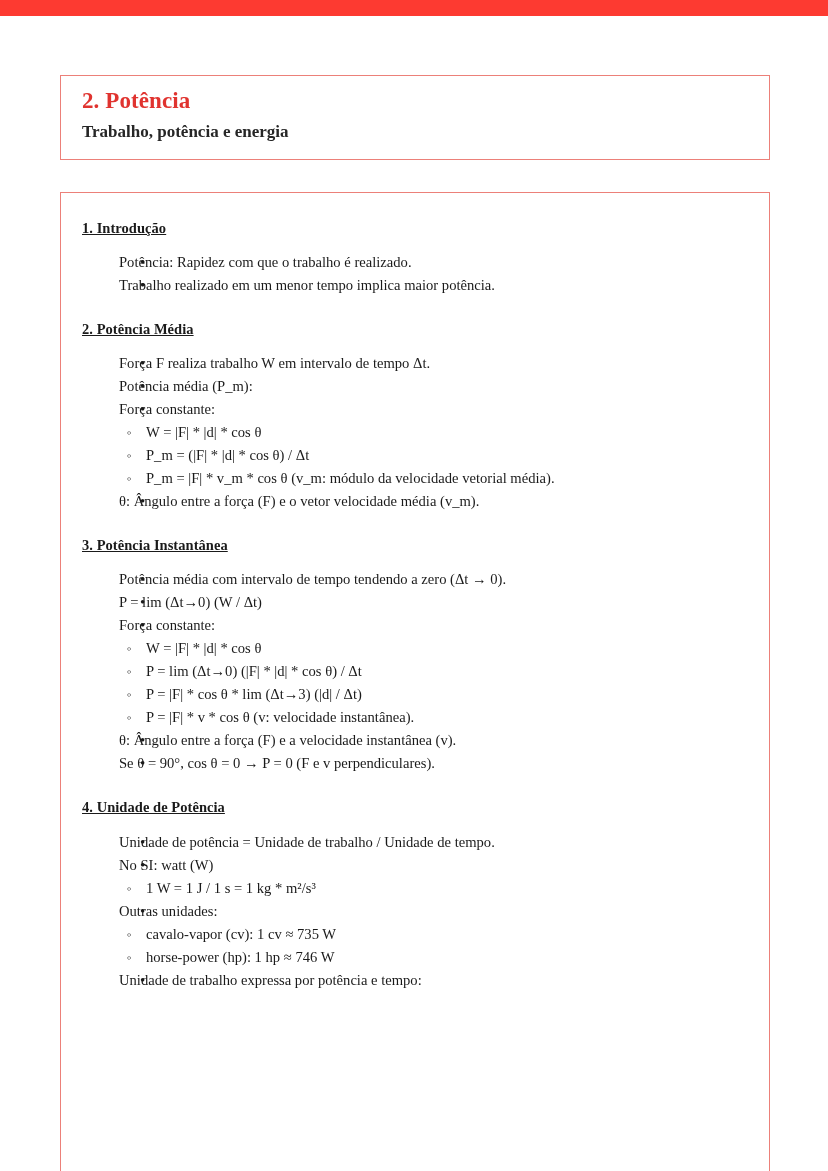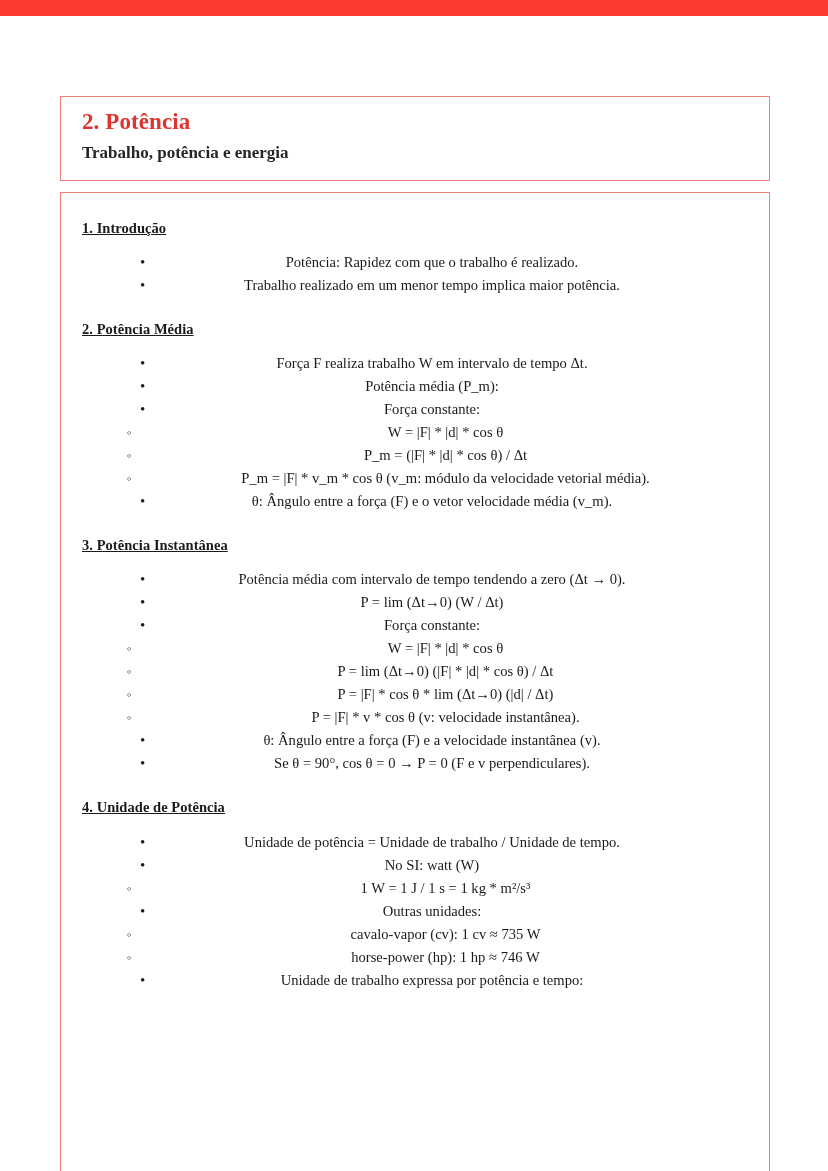--- a/index.html
+++ b/index.html
@@ -32,21 +32,21 @@
     position: absolute;
     top: 16px;
     left: 0;
     width: 828px;
   }
 
   
   .header-card {
     position: absolute;
     left: 60px;
-    top: 80px;
+    top: 59px;
     width: 710px;
     height: 85px;
     box-sizing: border-box;
     border: 1.5px solid #ec8079;
     background: #ffffff;
     padding: 12px 0 0 21px;
   }
   .doc-title {
     color: #e0332f;
     font-size: 23px;
@@ -94,21 +94,20 @@
     list-style: none;
     margin: 0;
     padding: 0;
   }
   ul.lvl1 > li.item {
     position: relative;
     padding-left: 37px;
     font-size: 14.6px;
     line-height: 23px;
     color: #1a1a1a;
-    text-align: center;
   }
   ul.lvl1 > li.item > .txt::before {
     content: "•";
     position: absolute;
     left: 21px;
     font-size: 15px;
     line-height: 23px;
     color: #1a1a1a;
   }
   ul.lvl1 > li.item > .txt {
@@ -191,21 +190,21 @@
               <span class="txt">Potência média com intervalo de tempo tendendo a zero (Δt → 0).</span>
             </li>
             <li class="item">
               <span class="txt">P = lim (Δt→0) (W / Δt)</span>
             </li>
             <li class="item">
               <span class="txt">Força constante:</span>
               <ul class="lvl2">
                 <li class="subitem">W = |F| * |d| * cos θ</li>
                 <li class="subitem">P = lim (Δt→0) (|F| * |d| * cos θ) / Δt</li>
-                <li class="subitem">P = |F| * cos θ * lim (Δt→0) (|d| / Δt)</li>
+                <li class="subitem">P = |F| * cos θ * lim (Δt→3) (|d| / Δt)</li>
                 <li class="subitem">P = |F| * v * cos θ (v: velocidade instantânea).</li>
               </ul>
             </li>
             <li class="item">
               <span class="txt">θ: Ângulo entre a força (F) e a velocidade instantânea (v).</span>
             </li>
             <li class="item">
               <span class="txt">Se θ = 90°, cos θ = 0 → P = 0 (F e v perpendiculares).</span>
             </li>
           </ul>

